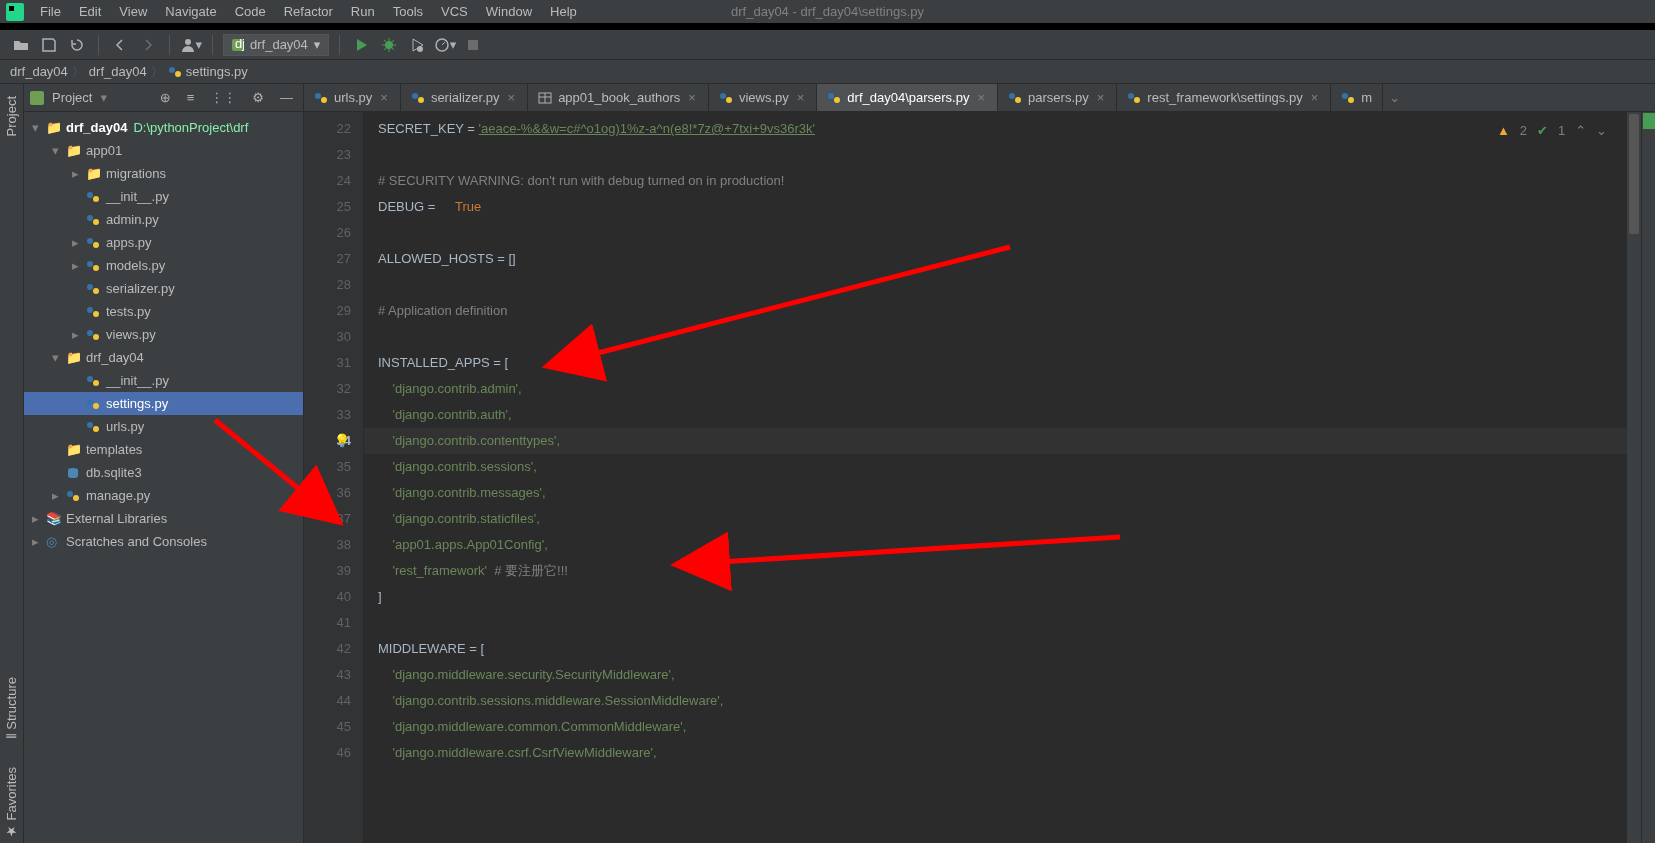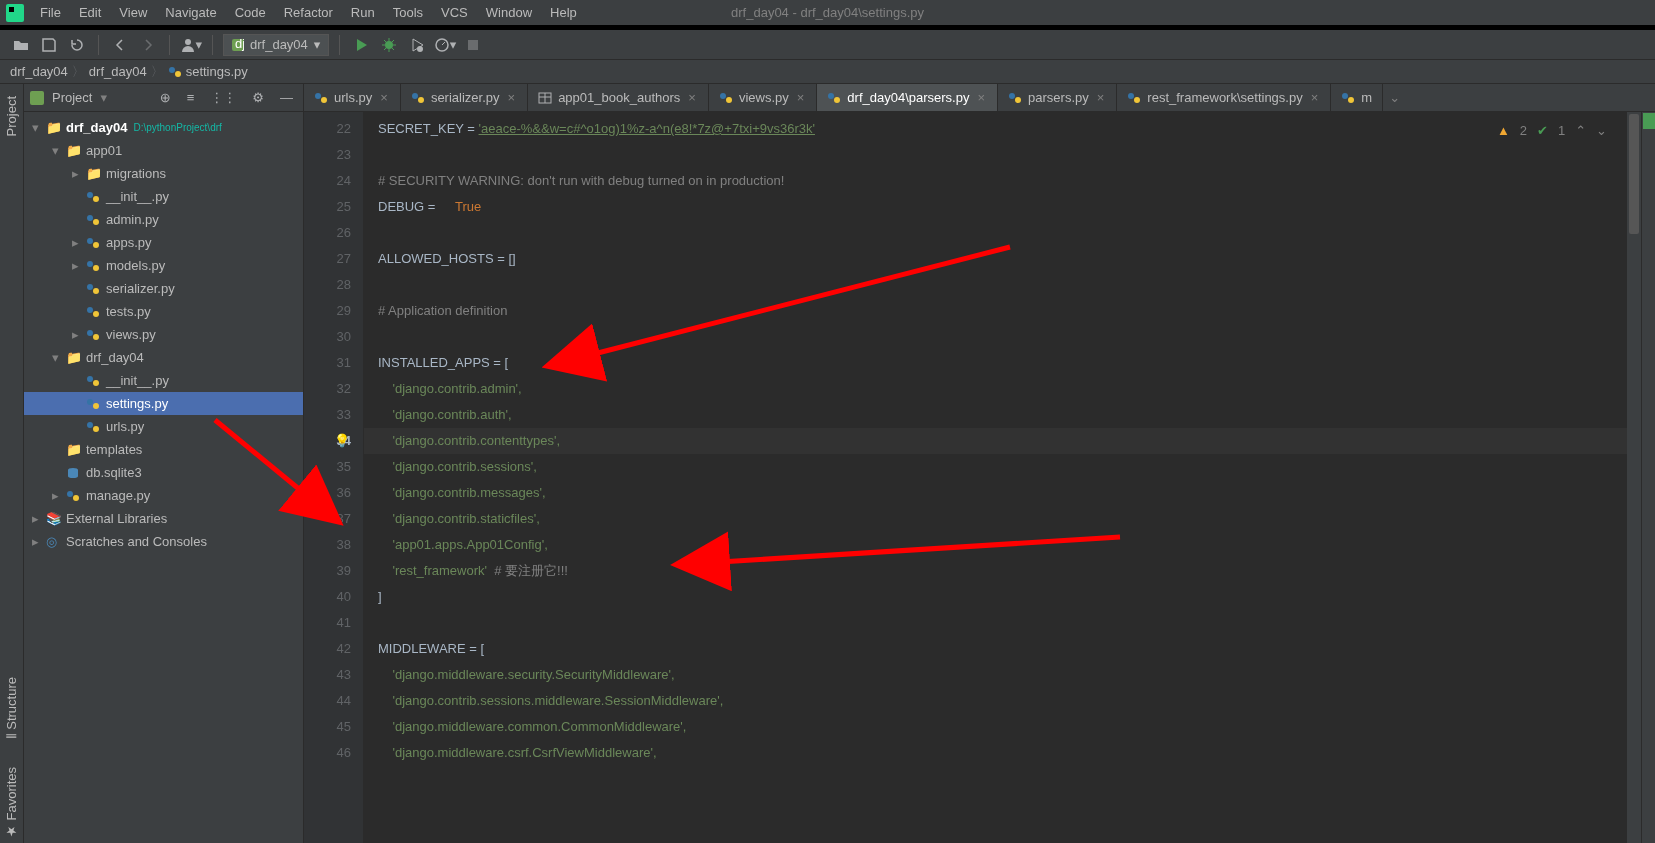--- a/index.html
+++ b/index.html
@@ -1,17 +1,17 @@
 <!DOCTYPE html>
 <html><head>
 <meta charset="utf-8">
 <style>
 *{margin:0;padding:0;box-sizing:border-box;font-family:"Segoe UI",Arial,sans-serif;font-size:13px;user-select:none;}
 body{background:#3c3f41;color:#bbbbbb;width:1655px;height:843px;overflow:hidden;position:relative;}
-.menubar{display:flex;align-items:center;height:30px;background:#3c3f41;border-bottom:5px solid #000000;padding-left:6px;gap:2px;}
+.menubar{display:flex;align-items:center;height:30px;background:#3c3f41;border-bottom:7px solid #000000;padding-left:6px;gap:2px;}
 .menubar .logo{width:18px;height:18px;margin-right:6px;display:flex;}
 .menubar .m{padding:2px 8px;color:#bbbbbb;cursor:pointer;}
 .menubar .title{margin-left:auto;margin-right:auto;position:absolute;left:50%;transform:translateX(-50%);color:#808080;}
 .toolbar{display:flex;align-items:center;height:30px;background:#3c3f41;border-bottom:1px solid #2b2b2b;padding:0 10px;gap:6px;}
 .toolbar .tb{width:22px;height:22px;display:flex;align-items:center;justify-content:center;color:#afb1b3;cursor:pointer;}
 .toolbar .sep{width:1px;height:20px;background:#555;margin:0 4px;}
 .toolbar .rc{display:flex;align-items:center;background:#4c5052;border:1px solid #555;height:22px;padding:0 8px;gap:6px;color:#bbbbbb;cursor:pointer;}
 .breadcrumbs{display:flex;align-items:center;height:24px;background:#3c3f41;border-bottom:1px solid #2b2b2b;padding:0 10px;gap:4px;color:#bbbbbb;}
 .breadcrumbs .bc{cursor:pointer;}
 .breadcrumbs .bs{color:#606366;}
@@ -20,21 +20,21 @@
 .gutter-left .gl{writing-mode:vertical-rl;transform:rotate(180deg);color:#bbbbbb;cursor:pointer;padding:4px 2px;}
 .sidebar{width:280px;background:#3c3f41;border-right:1px solid #2b2b2b;display:flex;flex-direction:column;}
 .sidebar-header{display:flex;align-items:center;height:28px;padding:0 6px;gap:8px;border-bottom:1px solid #2b2b2b;}
 .sidebar-header .sht{color:#bbbbbb;}
 .sidebar-header .shi{color:#afb1b3;cursor:pointer;padding:0 4px;}
 .tree{flex:1;overflow:auto;padding:4px 0;}
 .tree-item{display:flex;align-items:center;height:23px;padding-left:8px;cursor:pointer;color:#bbbbbb;white-space:nowrap;}
 .tree-item.sel{background:#4b6eaf;color:#fff;}
 .tree-item .tgl{width:14px;color:#808080;}
 .tree-item .ico{width:16px;margin-right:4px;display:inline-flex;}
-.tree-item .dim{color:#14b8a6;margin-left:6px;font-size:10px;}
+.tree-item .dim{color:#86efac;margin-left:6px;font-size:13px;}
 .editor-area{flex:1;display:flex;flex-direction:column;background:#2b2b2b;}
 .tabs{display:flex;align-items:center;height:28px;background:#3c3f41;border-bottom:1px solid #2b2b2b;overflow:hidden;}
 .tab{display:flex;align-items:center;height:28px;padding:0 10px;gap:6px;color:#bbbbbb;border-right:1px solid #2b2b2b;cursor:pointer;white-space:nowrap;}
 .tab.active{background:#4e5254;color:#fff;}
 .tab .cx{color:#808080;padding:0 2px;}
 .tab .ico{width:14px;height:14px;}
 .editor{flex:1;display:flex;position:relative;font-family:"JetBrains Mono",Consolas,monospace;font-size:14px;}
 .gutter{width:60px;background:#313335;color:#606366;text-align:right;padding:4px 12px 0 0;line-height:26px;border-right:1px solid #2b2b2b;}
 .code{flex:1;padding:4px 0 0 14px;line-height:26px;color:#a9b7c6;position:relative;}
 .code .ln{white-space:pre;}

